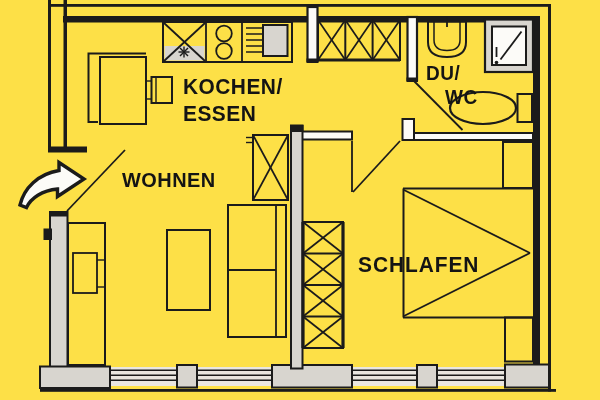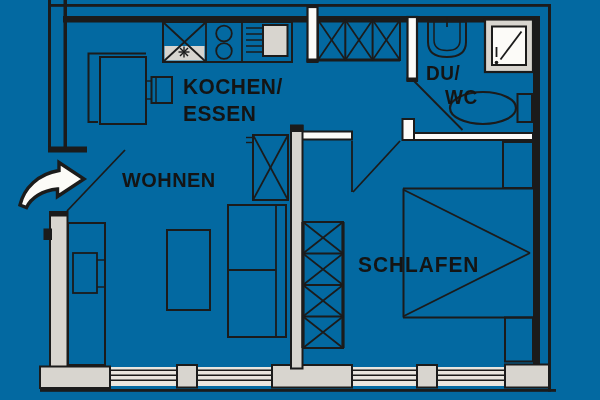--- a/index.html
+++ b/index.html
@@ -1,18 +1,18 @@
 <!DOCTYPE html>
 <html><head>
 <meta charset="utf-8">
 <style>
   html,body{margin:0;padding:0;background:#ffffff;}
   .canvas{
     position:relative;width:600px;height:400px;overflow:hidden;
-    background:#0369a1;
+    background:#fde047;
     font-family:"Liberation Sans", sans-serif;
   }
   .canvas svg{position:absolute;left:0;top:0;display:block;}
   .lbl{
     position:absolute;color:#141414;font-weight:700;white-space:nowrap;
     letter-spacing:.5px;transform:scaleX(.95);transform-origin:left top;
   }
   .lbl-kochen{left:183px;top:73px;font-size:22px;line-height:27px;}
   .lbl-wohnen{left:122px;top:168px;font-size:21px;}
   .lbl-schlafen{left:358px;top:252px;font-size:22px;letter-spacing:1px;}

